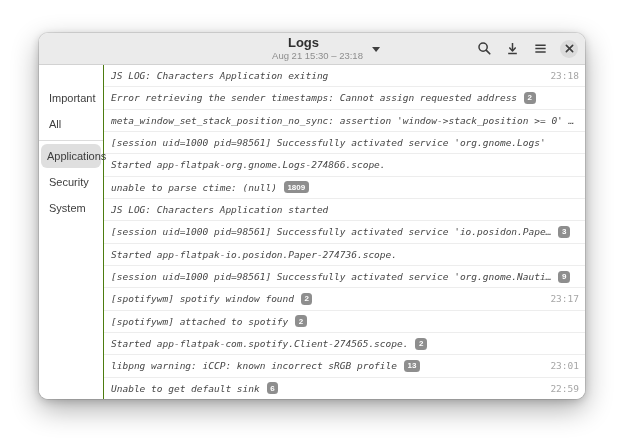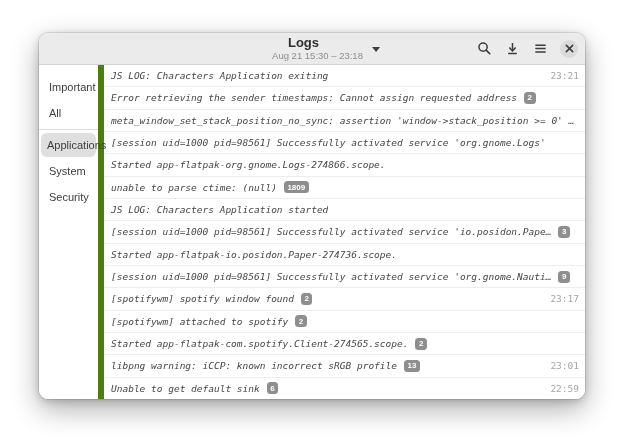--- a/index.html
+++ b/index.html
@@ -25,21 +25,21 @@
   .title-col{display:flex;flex-direction:column;align-items:center;line-height:1.1;text-align:right;}
   .title{font-size:13px;font-weight:bold;color:#2f2f2f;}
   .subtitle{font-size:9.5px;color:#8d8d8d;margin-top:1px;margin-left:28px;}
   .drop-arrow{width:0;height:0;border-left:4.5px solid transparent;border-right:4.5px solid transparent;border-top:5.5px solid #3f3f3f;margin-top:2px;}
   .header-actions{position:absolute;right:7px;top:0;height:100%;display:flex;align-items:center;gap:11px;}
   .hicon{width:17px;height:17px;display:flex;align-items:center;justify-content:center;}
   .hicon svg{display:block;}
   .close-btn{width:18px;height:18px;border-radius:50%;background:#dbdbdb;display:flex;align-items:center;justify-content:center;}
   
   .body{flex:1;display:flex;min-height:0;background:#ffffff;}
-  .sidebar{flex:0 0 65px;width:65px;border-right:6px solid #4d7c0f;padding-top:9px;box-sizing:border-box;}
+  .sidebar{flex:0 0 65px;width:65px;border-right:1px solid #4d7c0f;padding-top:20px;box-sizing:border-box;}
   .side-item{height:26px;display:flex;align-items:center;padding-left:8px;font-size:11px;color:#3d3d3d;margin:0 2px;border-radius:6px;box-sizing:border-box;}
   .side-item.selected{background:#dfdfdf;height:24px;margin:1px 2px;padding-left:6px;}
   .side-sep{border-top:1px solid #dcdcdc;margin:3px 0;}
   
   .loglist{flex:1;display:flex;flex-direction:column;min-width:0;}
   .logrow{
     flex:1 1 0;display:flex;align-items:center;min-width:0;
     padding:0 6px 0 7px;border-bottom:1px solid #ededed;box-sizing:border-box;
   }
   .logrow:last-child{border-bottom:none;}
@@ -97,28 +97,28 @@
           </svg>
       </div>
     </div>
   </div>
   <div class="body">
     <div class="sidebar" id="sidebar">
         <div class="side-item">Important</div>
         <div class="side-item">All</div>
         <div class="side-sep"></div>
         <div class="side-item selected">Applications</div>
+        <div class="side-item">Security</div>
         <div class="side-item">System</div>
-        <div class="side-item">Security</div>
       </div>
     <div class="loglist" id="loglist">
         <div class="logrow">
           <span class="msg">JS LOG: Characters Application exiting</span>
           <span class="spacer"></span>
-          <span class="time">23:21</span>
+          <span class="time">23:18</span>
         </div>
         <div class="logrow">
           <span class="msg">Error retrieving the sender timestamps: Cannot assign requested address</span>
           <span class="badge">2</span>
           <span class="spacer"></span>
         </div>
         <div class="logrow">
           <span class="msg">meta_window_set_stack_position_no_sync: assertion 'window-&gt;stack_position &gt;= 0' …</span>
           <span class="spacer"></span>
         </div>

